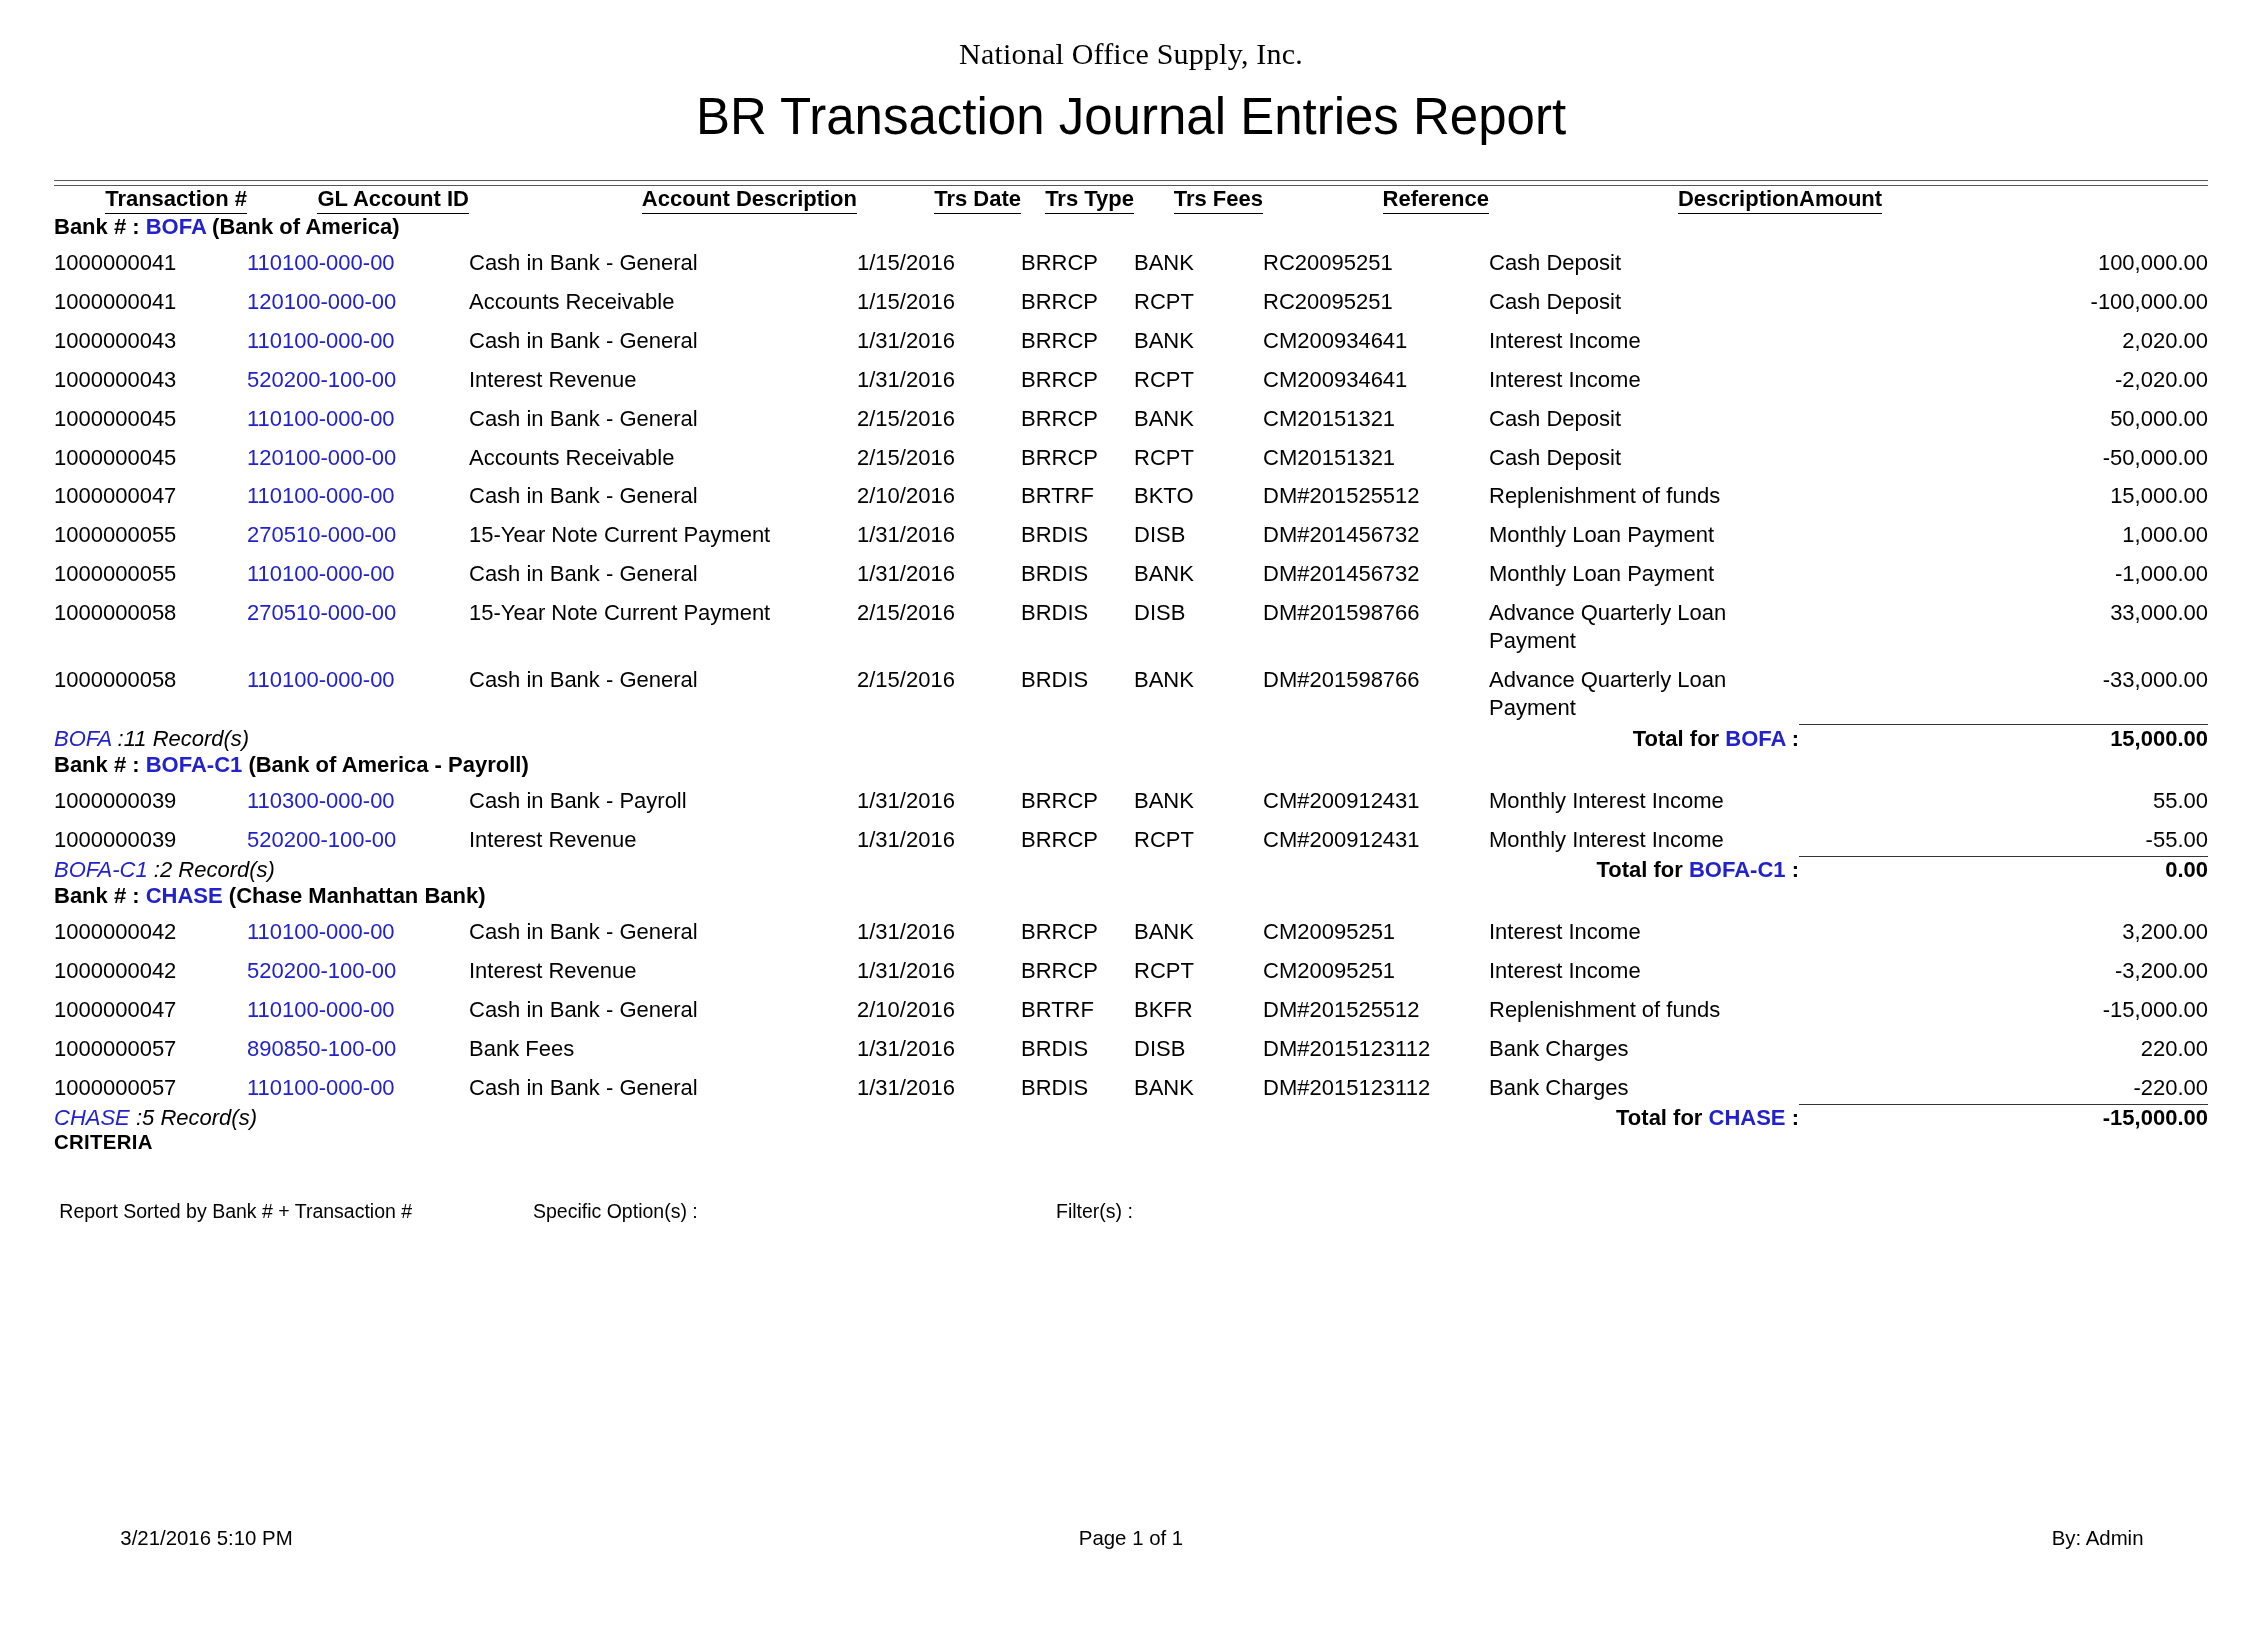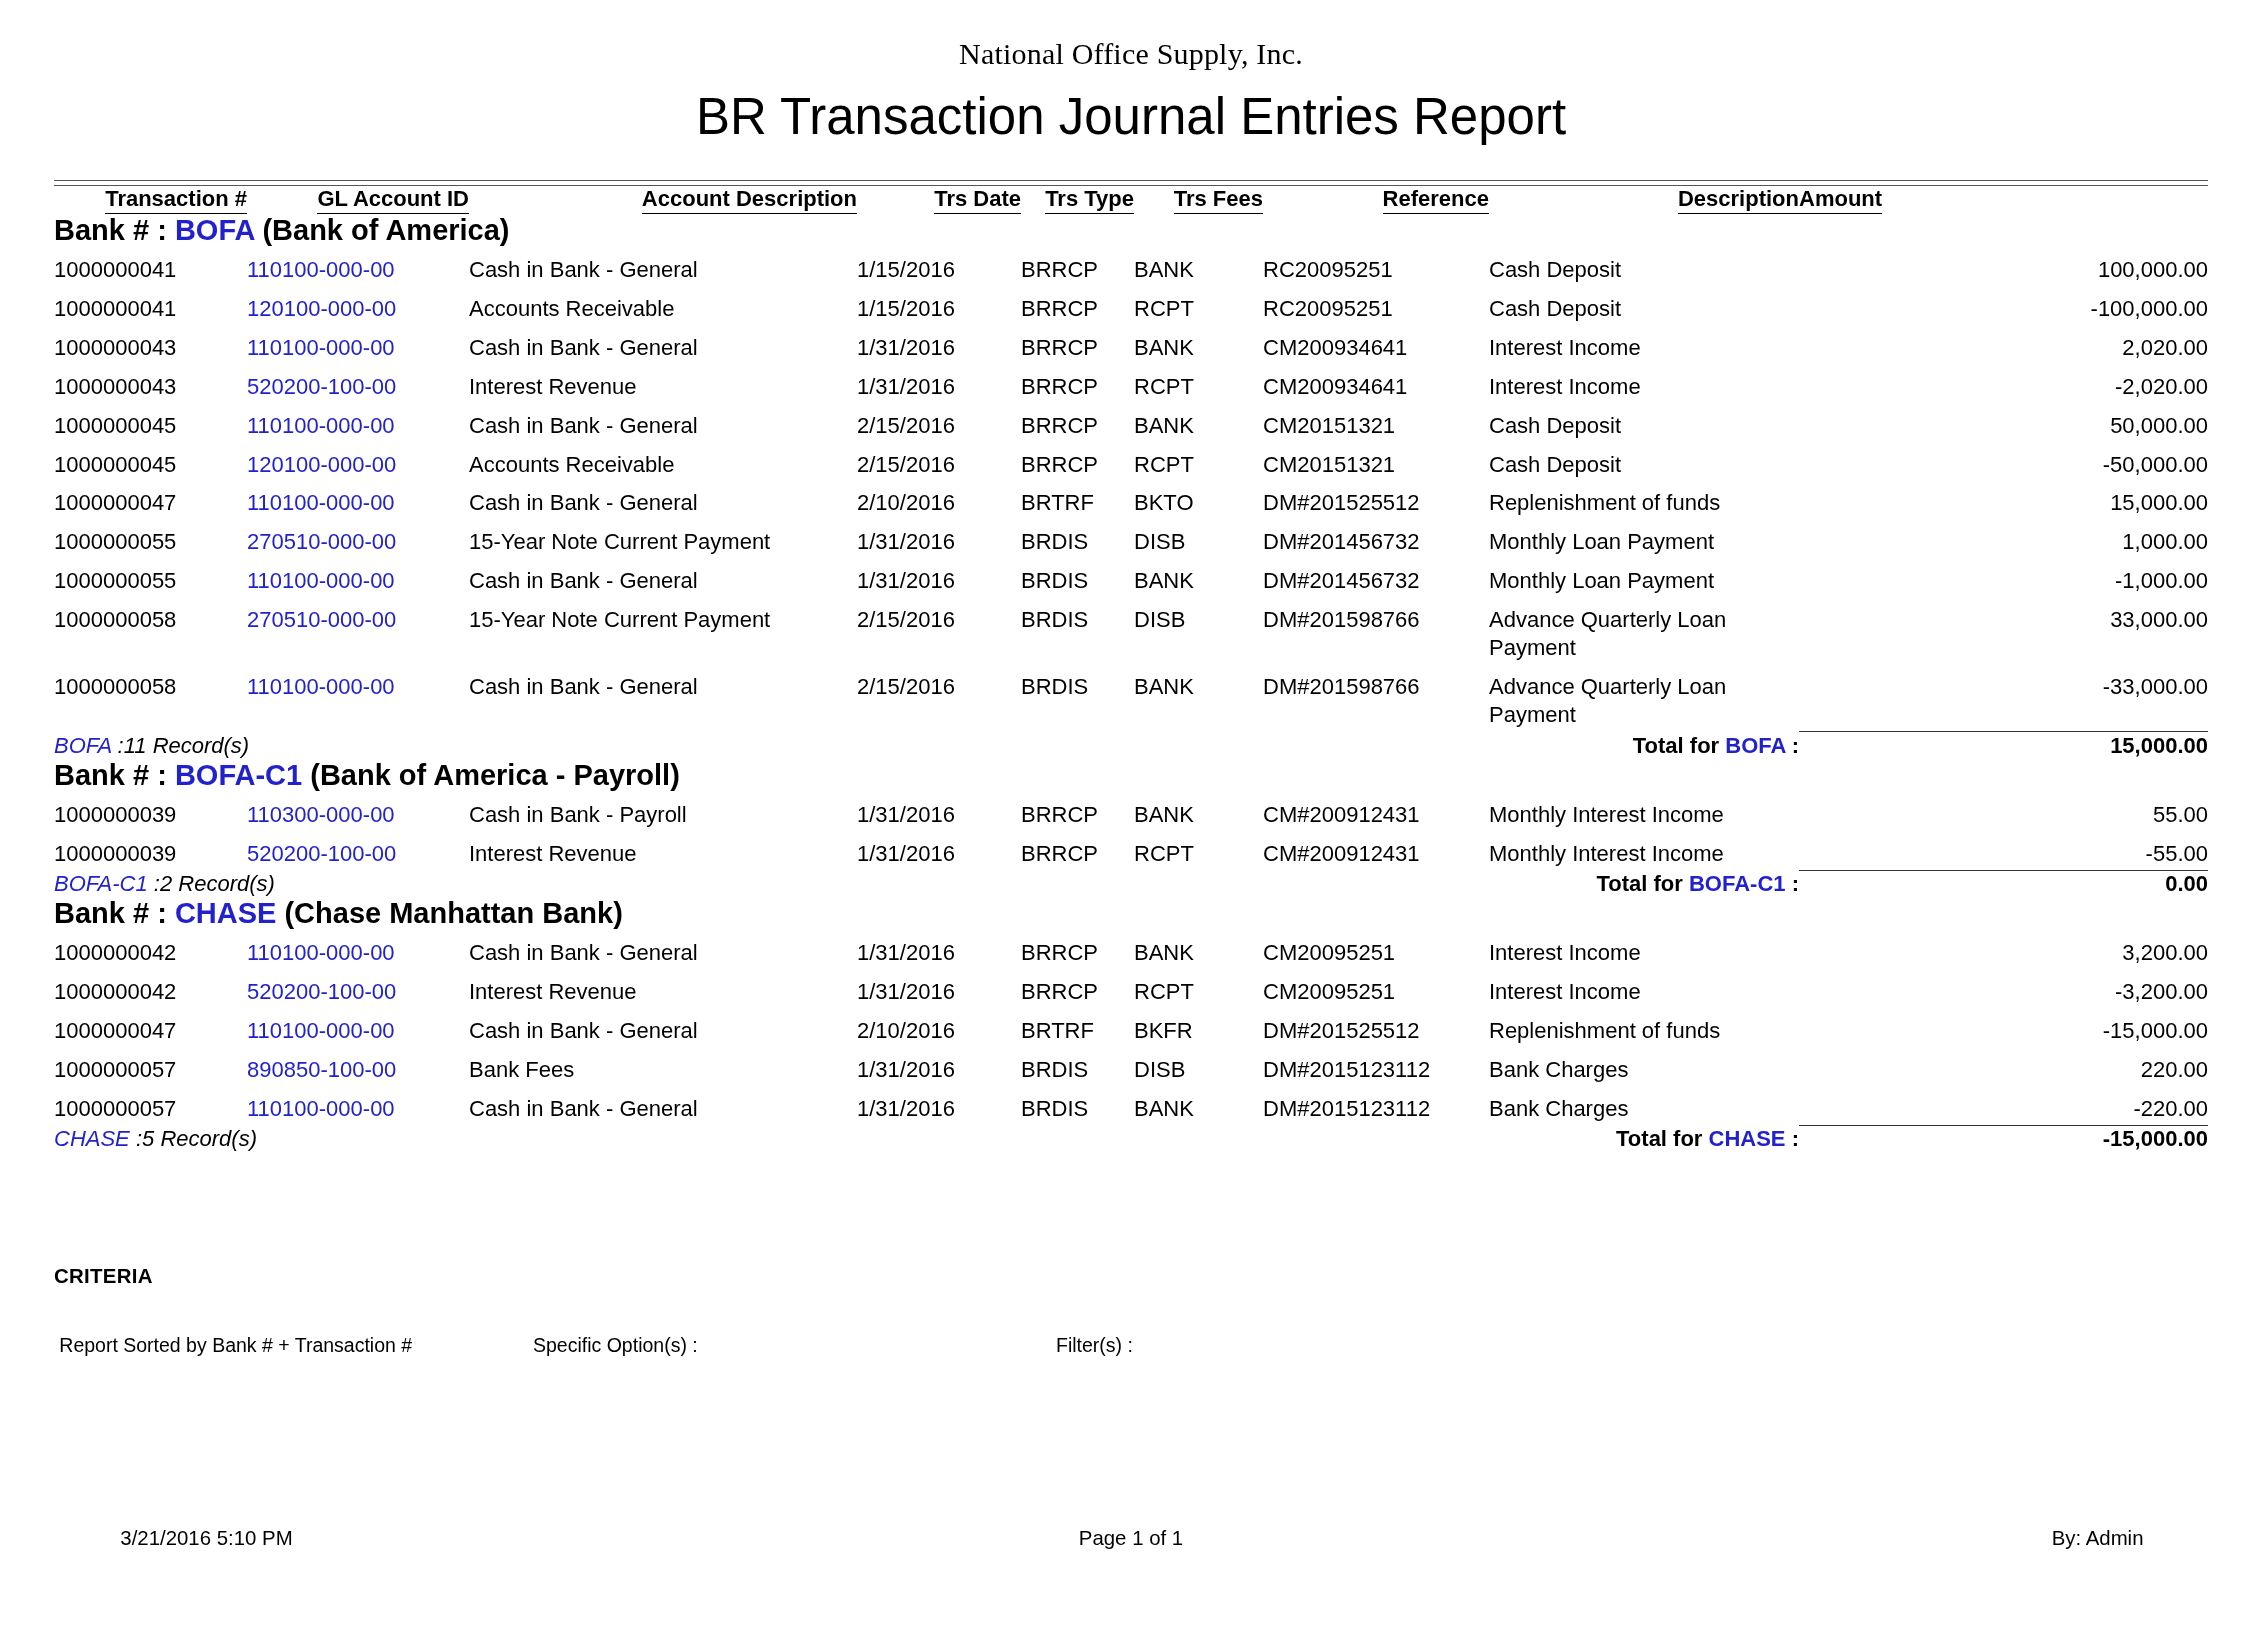--- a/index.html
+++ b/index.html
@@ -71,21 +71,21 @@
     border-bottom: 1.8px solid #000;
     display: inline-block;
     padding-bottom: 1.8px;
   }
   thead th.right { text-align: left; }
 
   .bank-head td {
     padding-top: 12.4px;
     padding-bottom: 3.5px;
     font-weight: bold;
-    font-size: 29px;
+    font-size: 22px;
   }
   .blue { color: #2222cc; }
 
   tr.data td {
     padding-top: 8.9px;
     padding-bottom: 1.8px;
     font-size: 22px;
     line-height: 1.28;
   }
   td.amt {
@@ -113,21 +113,20 @@
     height: 1.8px;
     padding: 0;
   }
   .hairline .line {
     border-top: 0.9px solid #333;
     height: 0;
     font-size: 0;
     line-height: 0;
   }
   .criteria {
-    margin-top: 113px;
     font-size: 20.4px;
     font-weight: bold;
     letter-spacing: 0.3px;
   }
   .criteria-line {
     margin-top: 46px;
     position: relative;
     font-size: 19.5px;
     font-weight: normal;
     height: 26.6px;

